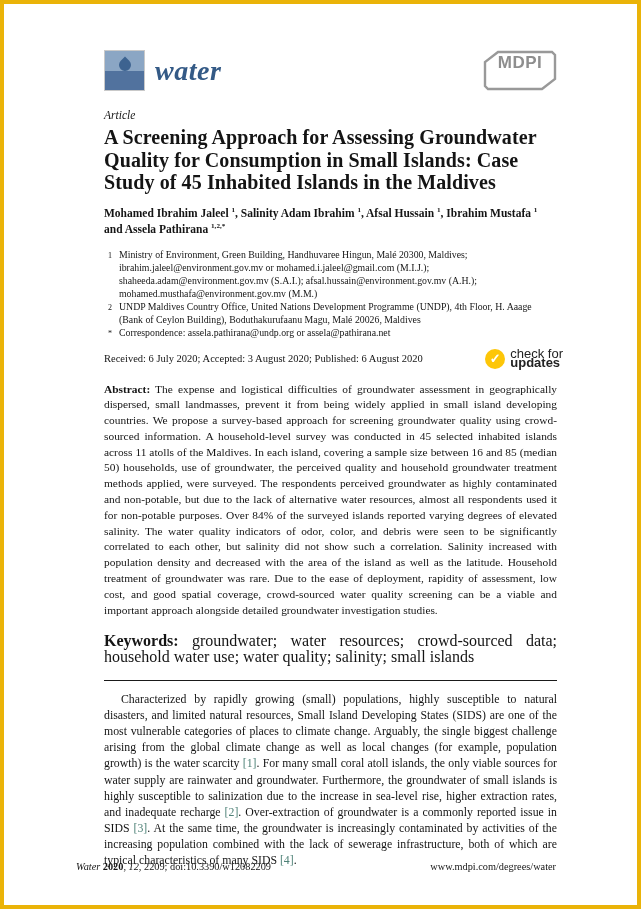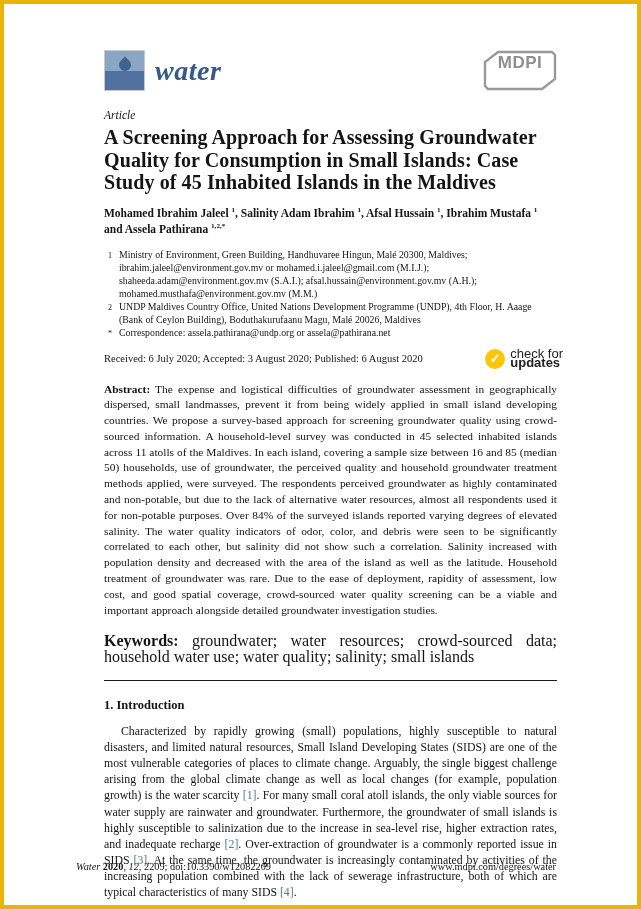--- a/index.html
+++ b/index.html
@@ -143,21 +143,20 @@
   <p class="abstract" style="margin:13px 0 0 0;">
     <span class="label">Abstract:</span><span> The expense and logistical difficulties of groundwater assessment in geographically dispersed, small landmasses, prevent it from being widely applied in small island developing countries. We propose a survey-based approach for screening groundwater quality using crowd-sourced information. A household-level survey was conducted in 45 selected inhabited islands across 11 atolls of the Maldives. In each island, covering a sample size between 16 and 85 (median 50) households, use of groundwater, the perceived quality and household groundwater treatment methods applied, were surveyed. The respondents perceived groundwater as highly contaminated and non-potable, but due to the lack of alternative water resources, almost all respondents used it for non-potable purposes. Over 84% of the surveyed islands reported varying degrees of elevated salinity. The water quality indicators of odor, color, and debris were seen to be significantly correlated to each other, but salinity did not show such a correlation. Salinity increased with population density and decreased with the area of the island as well as the latitude. Household treatment of groundwater was rare. Due to the ease of deployment, rapidity of assessment, low cost, and good spatial coverage, crowd-sourced water quality screening can be a viable and important approach alongside detailed groundwater investigation studies.</span>
   </p>
 
   <p class="keywords" style="margin:15px 0 0 0;">
     <span class="label">Keywords:</span><span> groundwater; water resources; crowd-sourced data; household water use; water quality; salinity; small islands</span>
   </p>
 
   <hr class="rule">
 
-  <div class="section-heading">1. Introduction</div>
 
   <p class="body-para" style="margin:10px 0 0 0;"><span>Characterized by rapidly growing (small) populations, highly susceptible to natural disasters, and limited natural resources, Small Island Developing States (SIDS) are one of the most vulnerable categories of places to climate change. Arguably, the single biggest challenge arising from the global climate change as well as local changes (for example, population growth) is the water scarcity </span><span class="seg-cite">[1]</span><span>. For many small coral atoll islands, the only viable sources for water supply are rainwater and groundwater. Furthermore, the groundwater of small islands is highly susceptible to salinization due to the increase in sea-level rise, higher extraction rates, and inadequate recharge </span><span class="seg-cite">[2]</span><span>. Over-extraction of groundwater is a commonly reported issue in SIDS </span><span class="seg-cite">[3]</span><span>. At the same time, the groundwater is increasingly contaminated by activities of the increasing population combined with the lack of sewerage infrastructure, both of which are typical characteristics of many SIDS </span><span class="seg-cite">[4]</span><span>.</span></p>
 
   <div class="footer">
     <span class="footer-left"><span class="seg-i">Water </span><span class="seg-b">2020</span><span>, </span><span class="seg-i">12</span><span>, 2209; doi:10.3390/w12082209</span></span>
     <span class="footer-right">www.mdpi.com/degrees/water</span>
   </div>
 
 </div>
 

